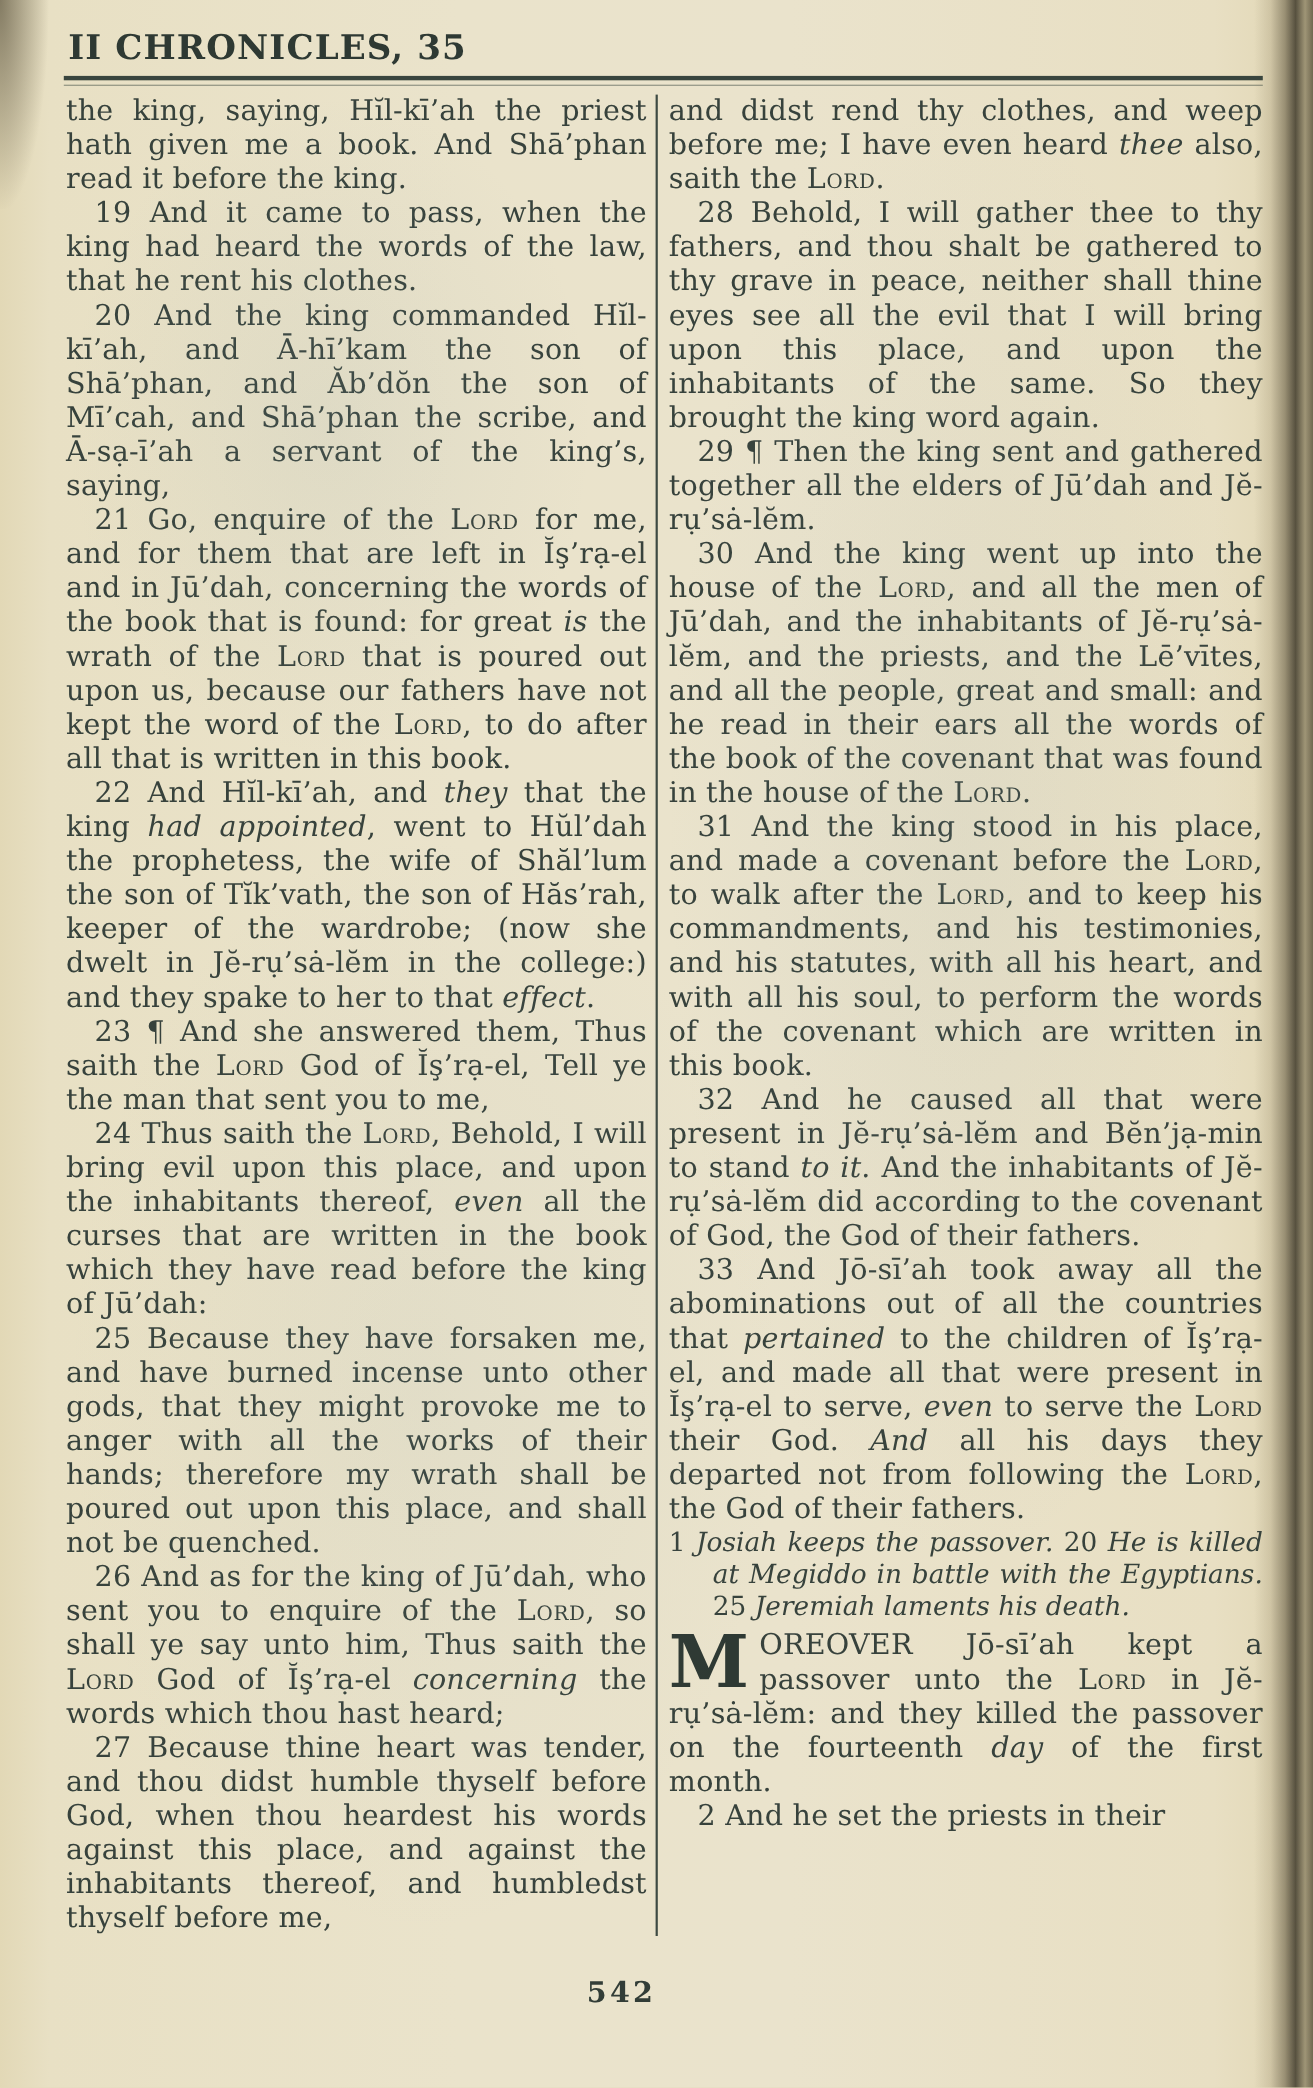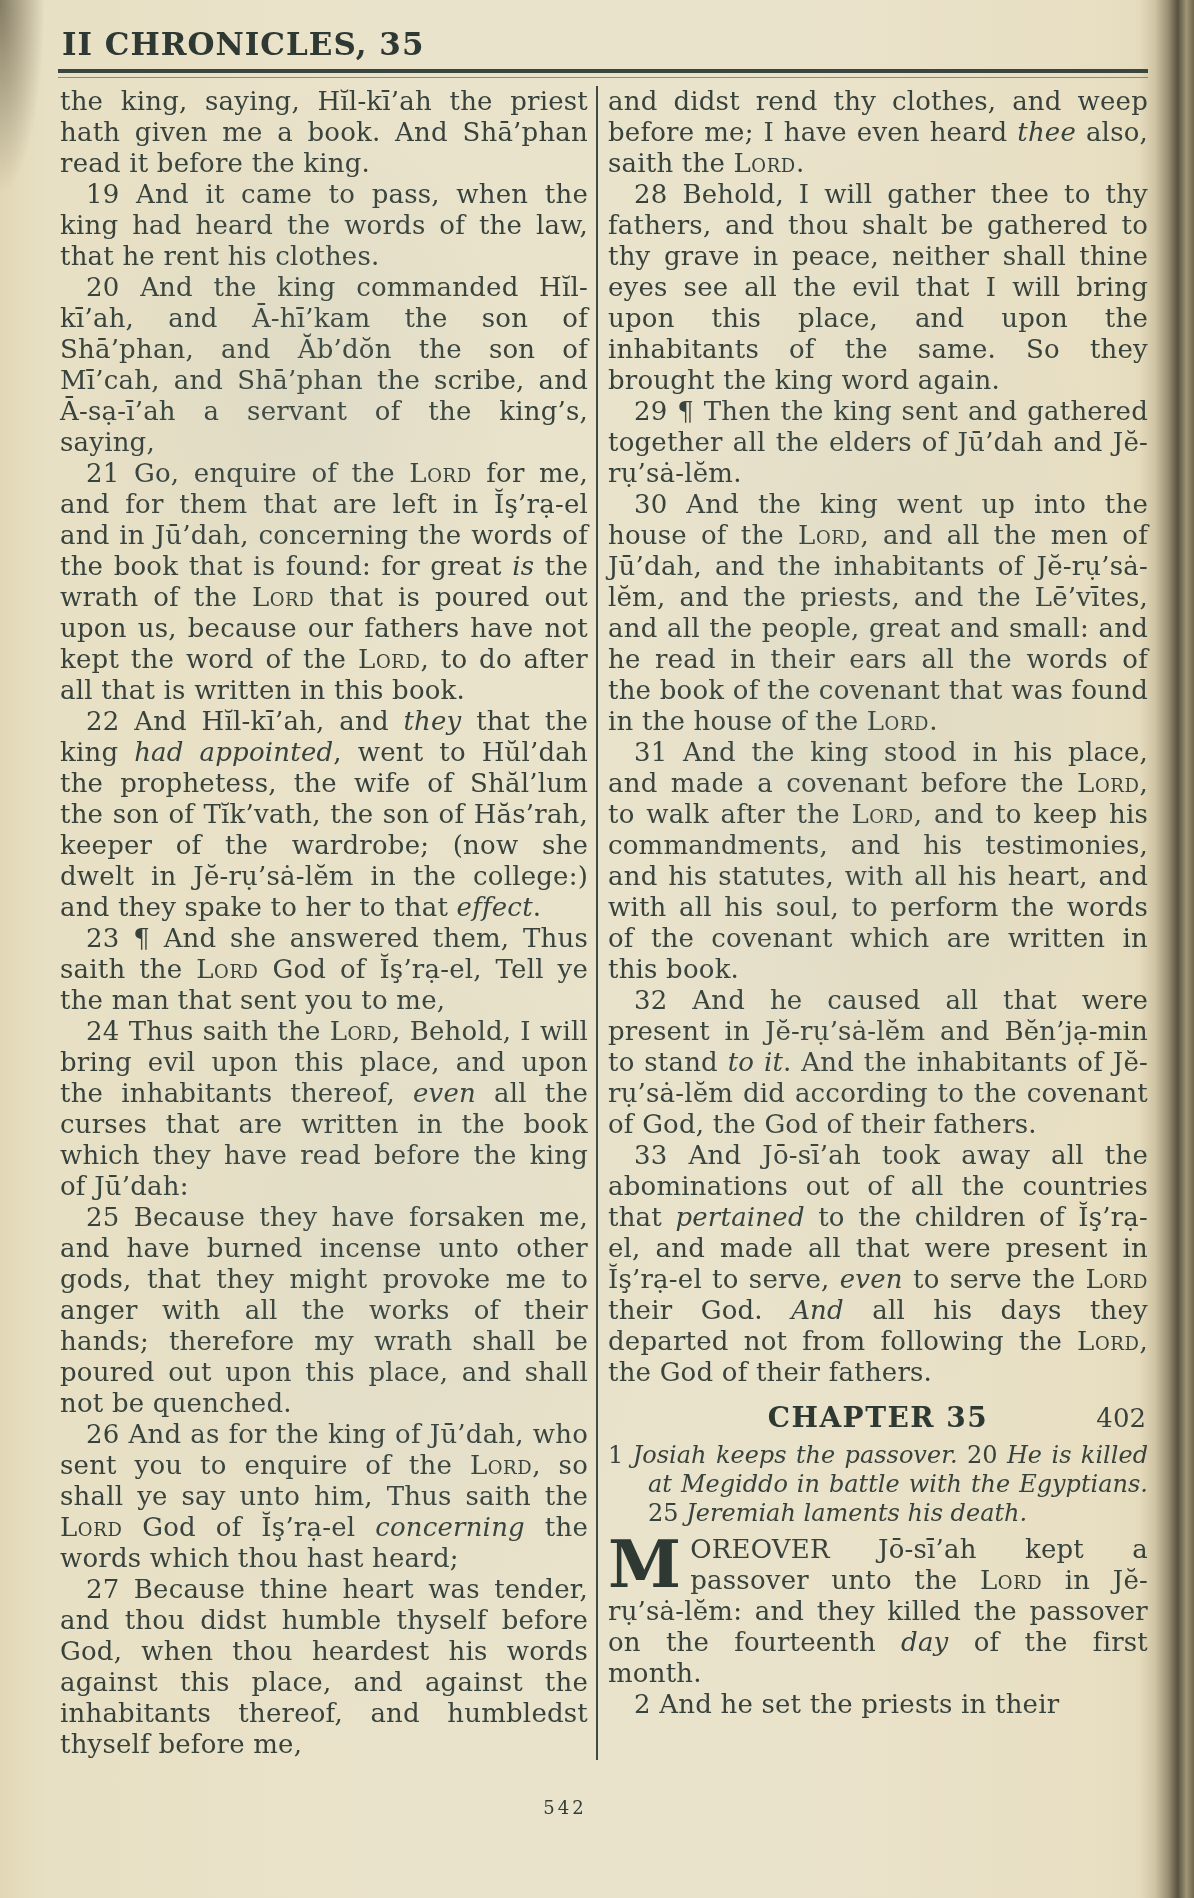--- a/index.html
+++ b/index.html
@@ -91,21 +91,21 @@
     margin:0 0 6px;
     font-size:24px;line-height:29px;
     text-align:justify;
     padding-left:40px;text-indent:-40px;
   }
   .page-footer{
     position:absolute;top:1797px;left:0;width:1130px;
     text-align:center;
   }
   .page-number{
-    font-weight:normal;font-size:18px;letter-spacing:3px;color:#323d37;
+    font-weight:bold;font-size:26px;letter-spacing:3px;color:#323d37;
   }
 </style>
 </head>
 <body>
 
 <div class="page">
   <div class="corner-shadow"></div>
   <div class="edge-shadow"></div>
 
   <header class="page-header">
@@ -131,24 +131,20 @@
     <section class="col-right">
       <div id="right-verses-a">
           <p class="verse cont"><span>and didst rend thy clothes, and weep before me; I have even heard </span><span class="i">thee</span><span> also, saith the </span><span class="sc">Lord</span><span>.</span></p>
           <p class="verse"><span class="vnum">28 </span><span>Behold, I will gather thee to thy fathers, and thou shalt be gathered to thy grave in peace, neither shall thine eyes see all the evil that I will bring upon this place, and upon the inhabitants of the same.  So they brought the king word again.</span></p>
           <p class="verse"><span class="vnum">29 </span><span class="pilcrow">¶ </span><span>Then the king sent and gathered together all the elders of Jū’dah and Jĕ-rụ’sȧ-lĕm.</span></p>
           <p class="verse"><span class="vnum">30 </span><span>And the king went up into the house of the </span><span class="sc">Lord</span><span>, and all the men of Jū’dah, and the inhabitants of Jĕ-rụ’sȧ-lĕm, and the priests, and the Lē’vītes, and all the people, great and small: and he read in their ears all the words of the book of the covenant that was found in the house of the </span><span class="sc">Lord</span><span>.</span></p>
           <p class="verse"><span class="vnum">31 </span><span>And the king stood in his place, and made a covenant before the </span><span class="sc">Lord</span><span>, to walk after the </span><span class="sc">Lord</span><span>, and to keep his commandments, and his testimonies, and his statutes, with all his heart, and with all his soul, to perform the words of the covenant which are written in this book.</span></p>
           <p class="verse"><span class="vnum">32 </span><span>And he caused all that were present in Jĕ-rụ’sȧ-lĕm and Bĕn’jạ-min to stand </span><span class="i">to it</span><span>.  And the inhabitants of Jĕ-rụ’sȧ-lĕm did according to the covenant of God, the God of their fathers.</span></p>
           <p class="verse"><span class="vnum">33 </span><span>And Jō-sī’ah took away all the abominations out of all the countries that </span><span class="i">pertained</span><span> to the children of Ĭş’rạ-el, and made all that were present in Ĭş’rạ-el to serve, </span><span class="i">even</span><span> to serve the </span><span class="sc">Lord</span><span> their God.  </span><span class="i">And</span><span> all his days they departed not from following the </span><span class="sc">Lord</span><span>, the God of their fathers.</span></p>
         </div>
-      <div class="chapter-head">
-        <span class="chapter-title">CHAPTER 35</span>
-        <span class="chapter-marker">402</span>
-      </div>
       <p class="chapter-summary" id="chapter-summary"><span>1 </span><span class="i">Josiah keeps the passover.  </span><span>20 </span><span class="i">He is killed at Megiddo in battle with the Egyptians.  </span><span>25 </span><span class="i">Jeremiah laments his death.</span></p>
       <div id="right-verses-b">
           <p class="verse has-drop"><span class="dropcap">M</span><span>OREOVER Jō-sī’ah kept a passover unto the </span><span class="sc">Lord</span><span> in Jĕ-rụ’sȧ-lĕm: and they killed the passover on the fourteenth </span><span class="i">day</span><span> of the first month.</span></p>
           <p class="verse"><span class="vnum">2 </span><span>And he set the priests in their</span></p>
         </div>
     </section>
   </main>
 
   <footer class="page-footer">
     <span class="page-number">542</span>

